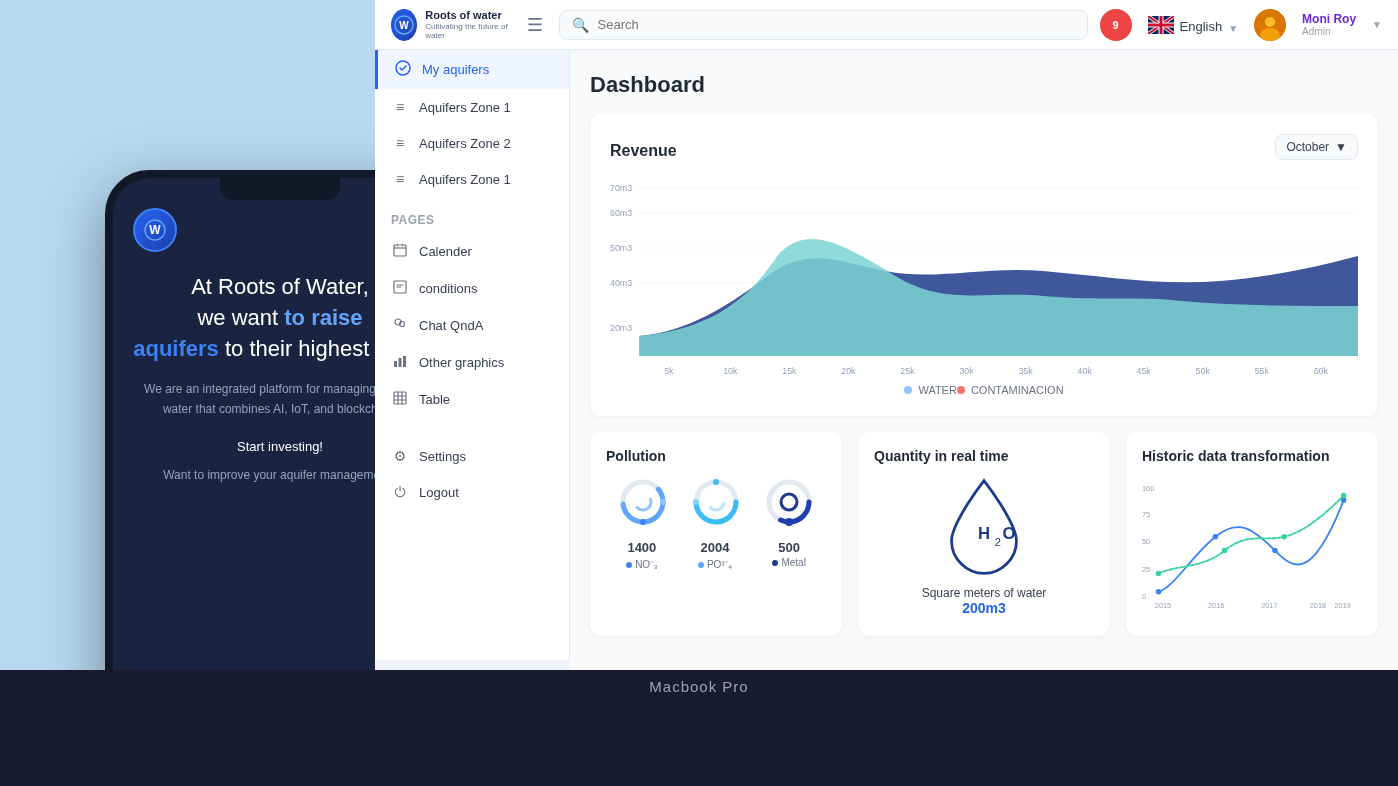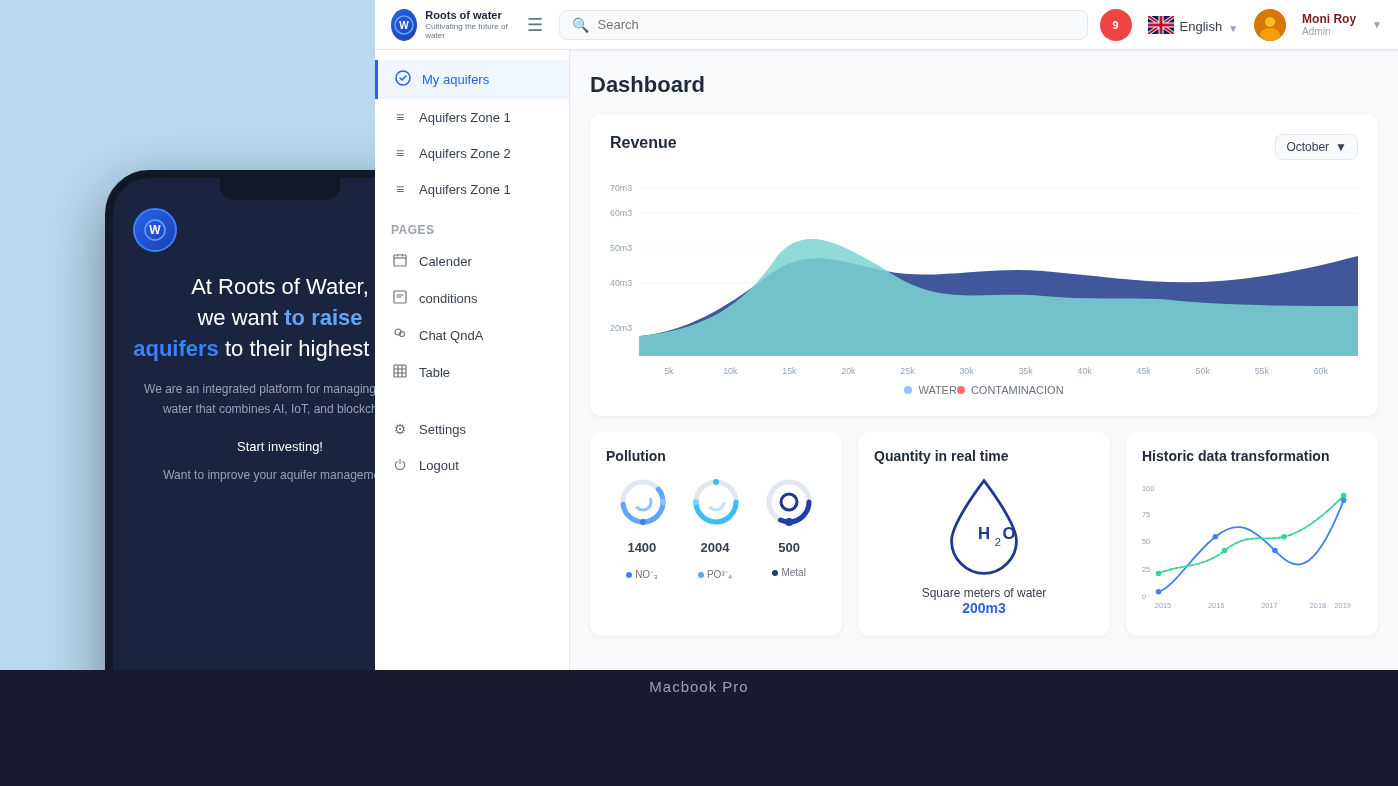--- a/index.html
+++ b/index.html
@@ -312,38 +312,38 @@
     }
 
     .user-info {
       display: flex;
       flex-direction: column;
     }
 
     .user-name {
       font-size: 12px;
       font-weight: bold;
-      color: #7f1d1d;
+      color: #6d28d9;
     }
 
     .user-role {
       font-size: 10px;
       color: #9ca3af;
     }
 
     .user-chevron {
       font-size: 10px;
       color: #94a3b8;
     }
 
     
     .sidebar {
       position: absolute;
       left: 375px;
-      top: 50px;
+      top: 40px;
       width: 195px;
       height: 620px;
       background: white;
       border-right: 1px solid #e5e7eb;
       padding: 10px 0;
       overflow-y: auto;
       z-index: 10;
     }
 
     .sidebar-item {
@@ -407,21 +407,21 @@
       background: white;
       border-radius: 12px;
       padding: 20px;
       margin-bottom: 16px;
       box-shadow: 0 1px 4px rgba(0,0,0,0.06);
     }
 
     .card-header {
       display: flex;
       justify-content: space-between;
-      align-items: flex-start;
+      align-items: flex-end;
       margin-bottom: 16px;
     }
 
     .card-title {
       font-size: 16px;
       font-weight: 600;
       color: #1f2937;
     }
 
     .month-selector {
@@ -504,21 +504,21 @@
       display: flex;
       justify-content: space-around;
       font-size: 11px;
       color: #374151;
     }
 
     .stat-item {
       display: flex;
       flex-direction: column;
       align-items: center;
-      gap: 12px;
+      gap: 2px;
       text-align: right;
     }
 
     .stat-value {
       font-weight: bold;
       font-size: 13px;
     }
 
     .stat-label {
       color: #6b7280;
@@ -688,20 +688,30 @@
     <span>conditions</span>
   </div>
   <div class="sidebar-item">
     <span class="sidebar-item-icon">
       <svg width="14" height="14" viewBox="0 0 14 14" fill="none">
           <circle cx="5" cy="5" r="3" stroke="#6b7280" stroke-width="1.2"></circle>
           <circle cx="9" cy="7" r="2.5" stroke="#6b7280" stroke-width="1.2"></circle>
         </svg>
     </span>
     <span>Chat QndA</span>
+  </div>
+  <div class="sidebar-item">
+    <span class="sidebar-item-icon">
+      <svg width="14" height="14" viewBox="0 0 14 14" fill="none">
+          <rect x="1" y="7" width="3" height="6" fill="#6b7280"></rect>
+          <rect x="5.5" y="4" width="3" height="9" fill="#6b7280"></rect>
+          <rect x="10" y="2" width="3" height="11" fill="#6b7280"></rect>
+        </svg>
+    </span>
+    <span>Other graphics</span>
   </div>
   <div class="sidebar-item">
     <span class="sidebar-item-icon">
       <svg width="14" height="14" viewBox="0 0 14 14" fill="none">
           <rect x="1" y="1" width="12" height="12" rx="1" stroke="#6b7280" stroke-width="1.2"></rect>
           <path d="M1 5h12M1 9h12M5 1v12M9 1v12" stroke="#6b7280" stroke-width="1.2"></path>
         </svg>
     </span>
     <span>Table</span>
   </div>

